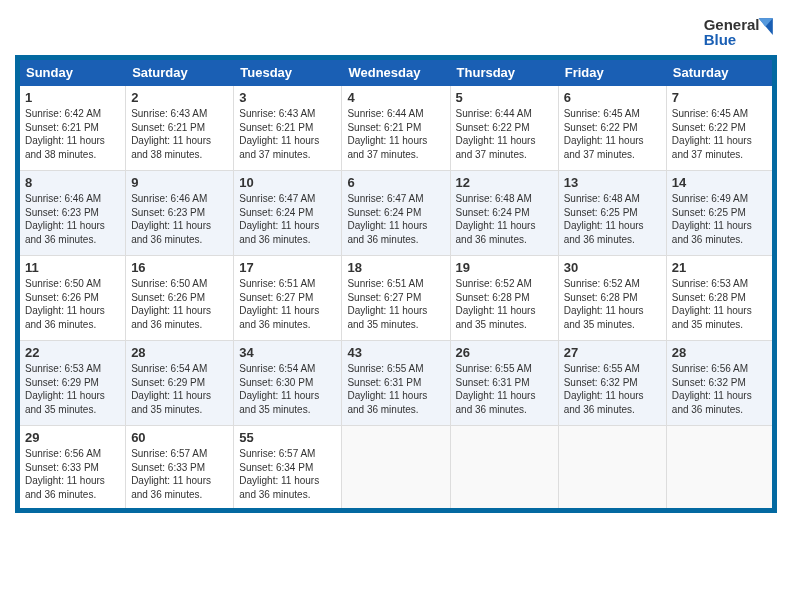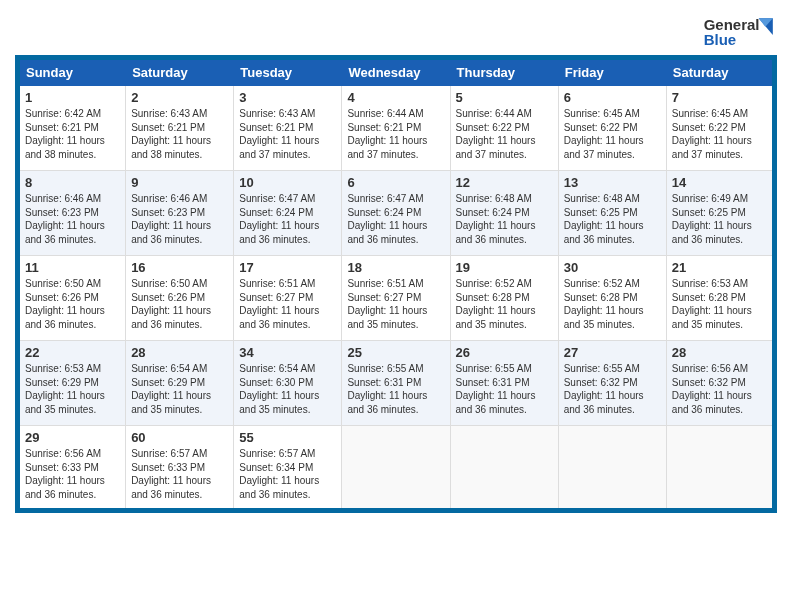--- a/index.html
+++ b/index.html
@@ -215,21 +215,21 @@
           </td>
           <td>
             <span class="day-number">28</span>
             <div class="cell-content">Sunrise: 6:54 AM<br>Sunset: 6:29 PM<br>Daylight: 11 hours<br>and 35 minutes.</div>
           </td>
           <td>
             <span class="day-number">34</span>
             <div class="cell-content">Sunrise: 6:54 AM<br>Sunset: 6:30 PM<br>Daylight: 11 hours<br>and 35 minutes.</div>
           </td>
           <td>
-            <span class="day-number">25</span>
+            <span class="day-number">43</span>
             <div class="cell-content">Sunrise: 6:55 AM<br>Sunset: 6:31 PM<br>Daylight: 11 hours<br>and 36 minutes.</div>
           </td>
           <td>
             <span class="day-number">26</span>
             <div class="cell-content">Sunrise: 6:55 AM<br>Sunset: 6:31 PM<br>Daylight: 11 hours<br>and 36 minutes.</div>
           </td>
           <td>
             <span class="day-number">27</span>
             <div class="cell-content">Sunrise: 6:55 AM<br>Sunset: 6:32 PM<br>Daylight: 11 hours<br>and 36 minutes.</div>
           </td>

